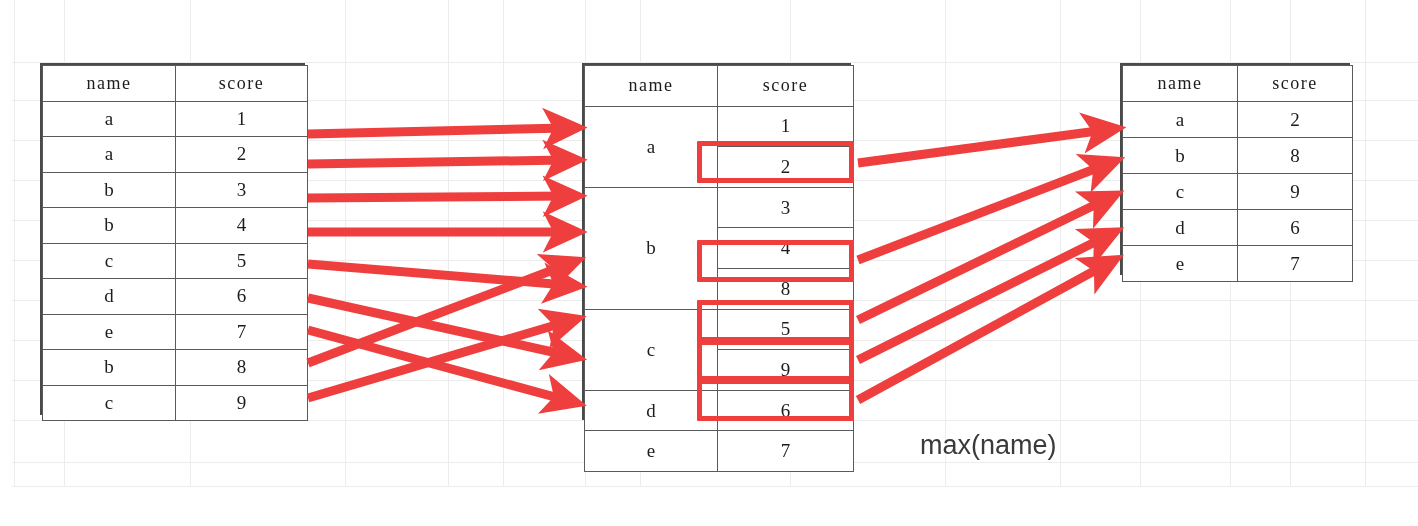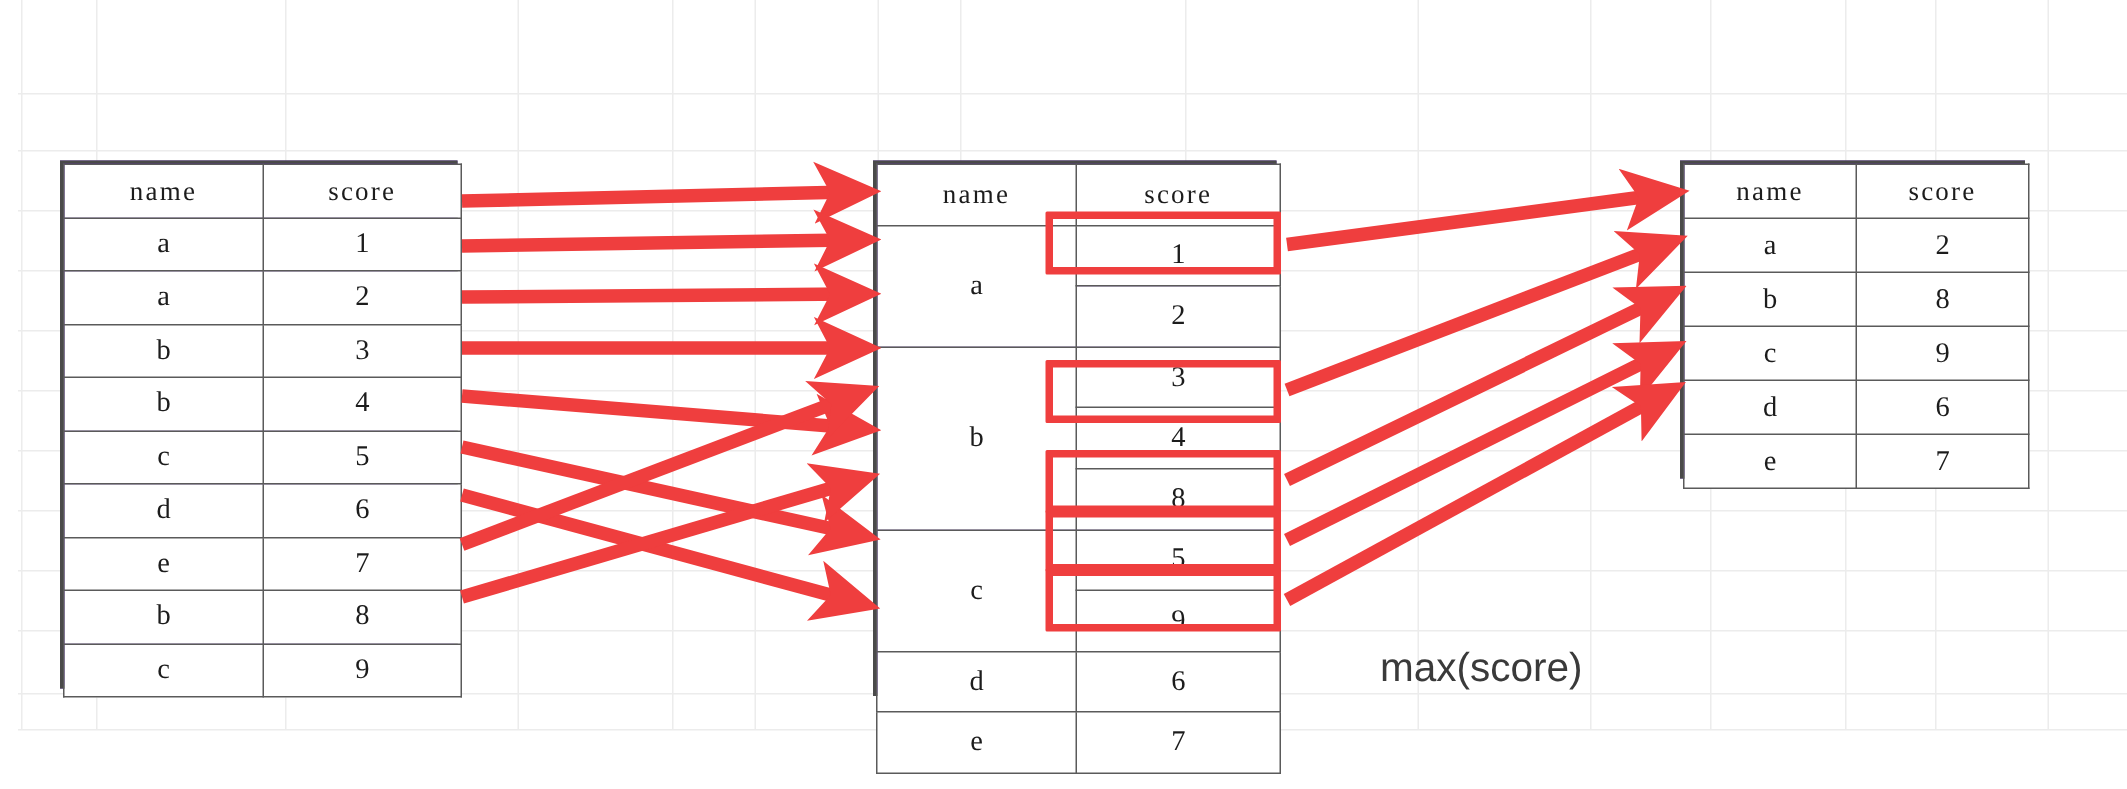--- a/index.html
+++ b/index.html
@@ -9,22 +9,22 @@
     width:1418px;height:526px;overflow:hidden;position:relative;
   }
   #stage{position:absolute;left:0;top:0;width:1418px;height:526px;background:#ffffff;}
 
   
   #gridlayer{position:absolute;left:0;top:0;width:1418px;height:526px;}
   .gv{position:absolute;top:0;width:1px;height:486px;background:#ececec;}
   .gh{position:absolute;left:12px;width:1406px;height:1px;background:#ececec;}
 
   
-  .tbl{position:absolute;border:2px solid #4a4a4a;background:#4c1d95;
-       border-collapse:collapse;box-sizing:border-box;margin-top:44px;}
+  .tbl{position:absolute;border:2px solid #4a4a4a;background:#c4b5fd;
+       border-collapse:collapse;box-sizing:border-box;}
   .tbl table{border-collapse:collapse;width:100%;height:100%;table-layout:fixed;}
   .tbl td,.tbl th{
       border:1px solid #5a5a5a;
       text-align:center;vertical-align:middle;
       font-family:"Liberation Serif", serif;
       font-size:19px;color:#1c1c1c;font-weight:400;
       padding:0;background:#ffffff;
   }
   .tbl th{font-size:18px;letter-spacing:1.5px;font-weight:400;}
   .hdr-cell{height:40px;}
@@ -280,15 +280,15 @@
       <line x1="858" y1="260" x2="1105" y2="165"></line>
 
       <line x1="858" y1="320" x2="1105" y2="200"></line>
 
       <line x1="858" y1="360" x2="1105" y2="237"></line>
 
       <line x1="858" y1="400" x2="1105" y2="265"></line>
     </g>
   </svg>
 
-  <div class="caption" id="cap-max">max(score)</div>
+  <div class="caption" id="cap-max">max(name)</div>
 
 </div>
 
 </body></html>

